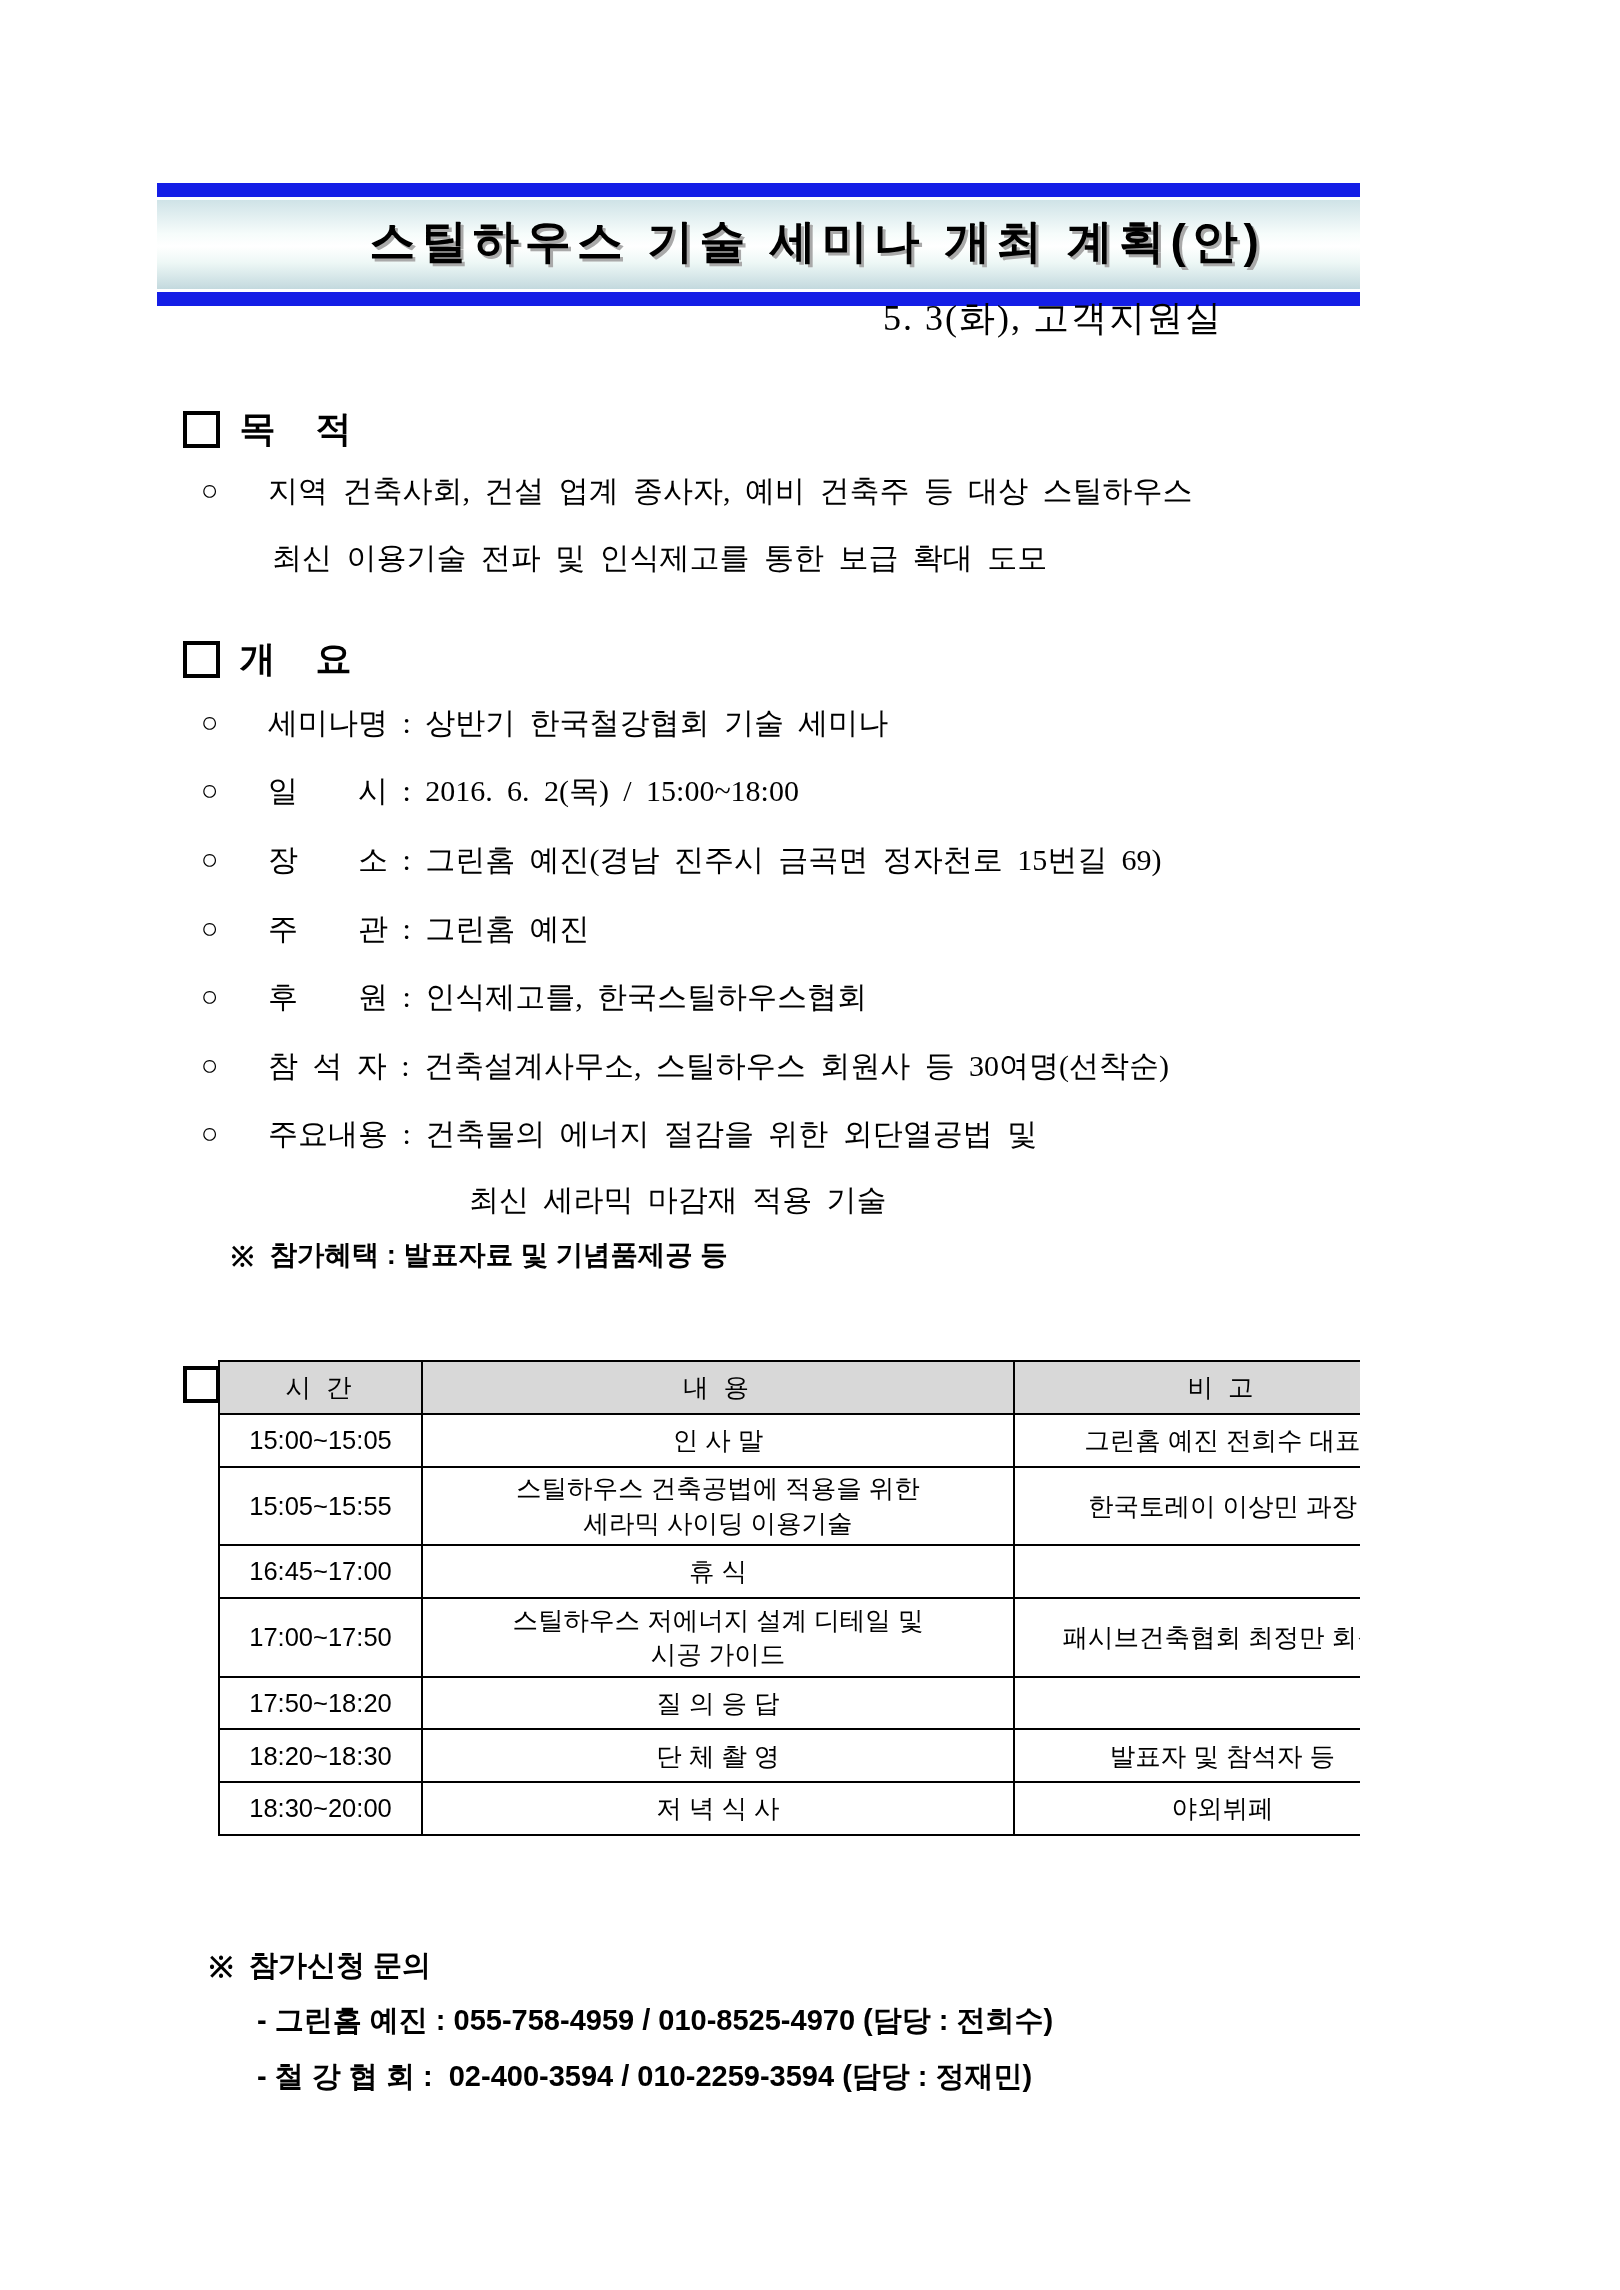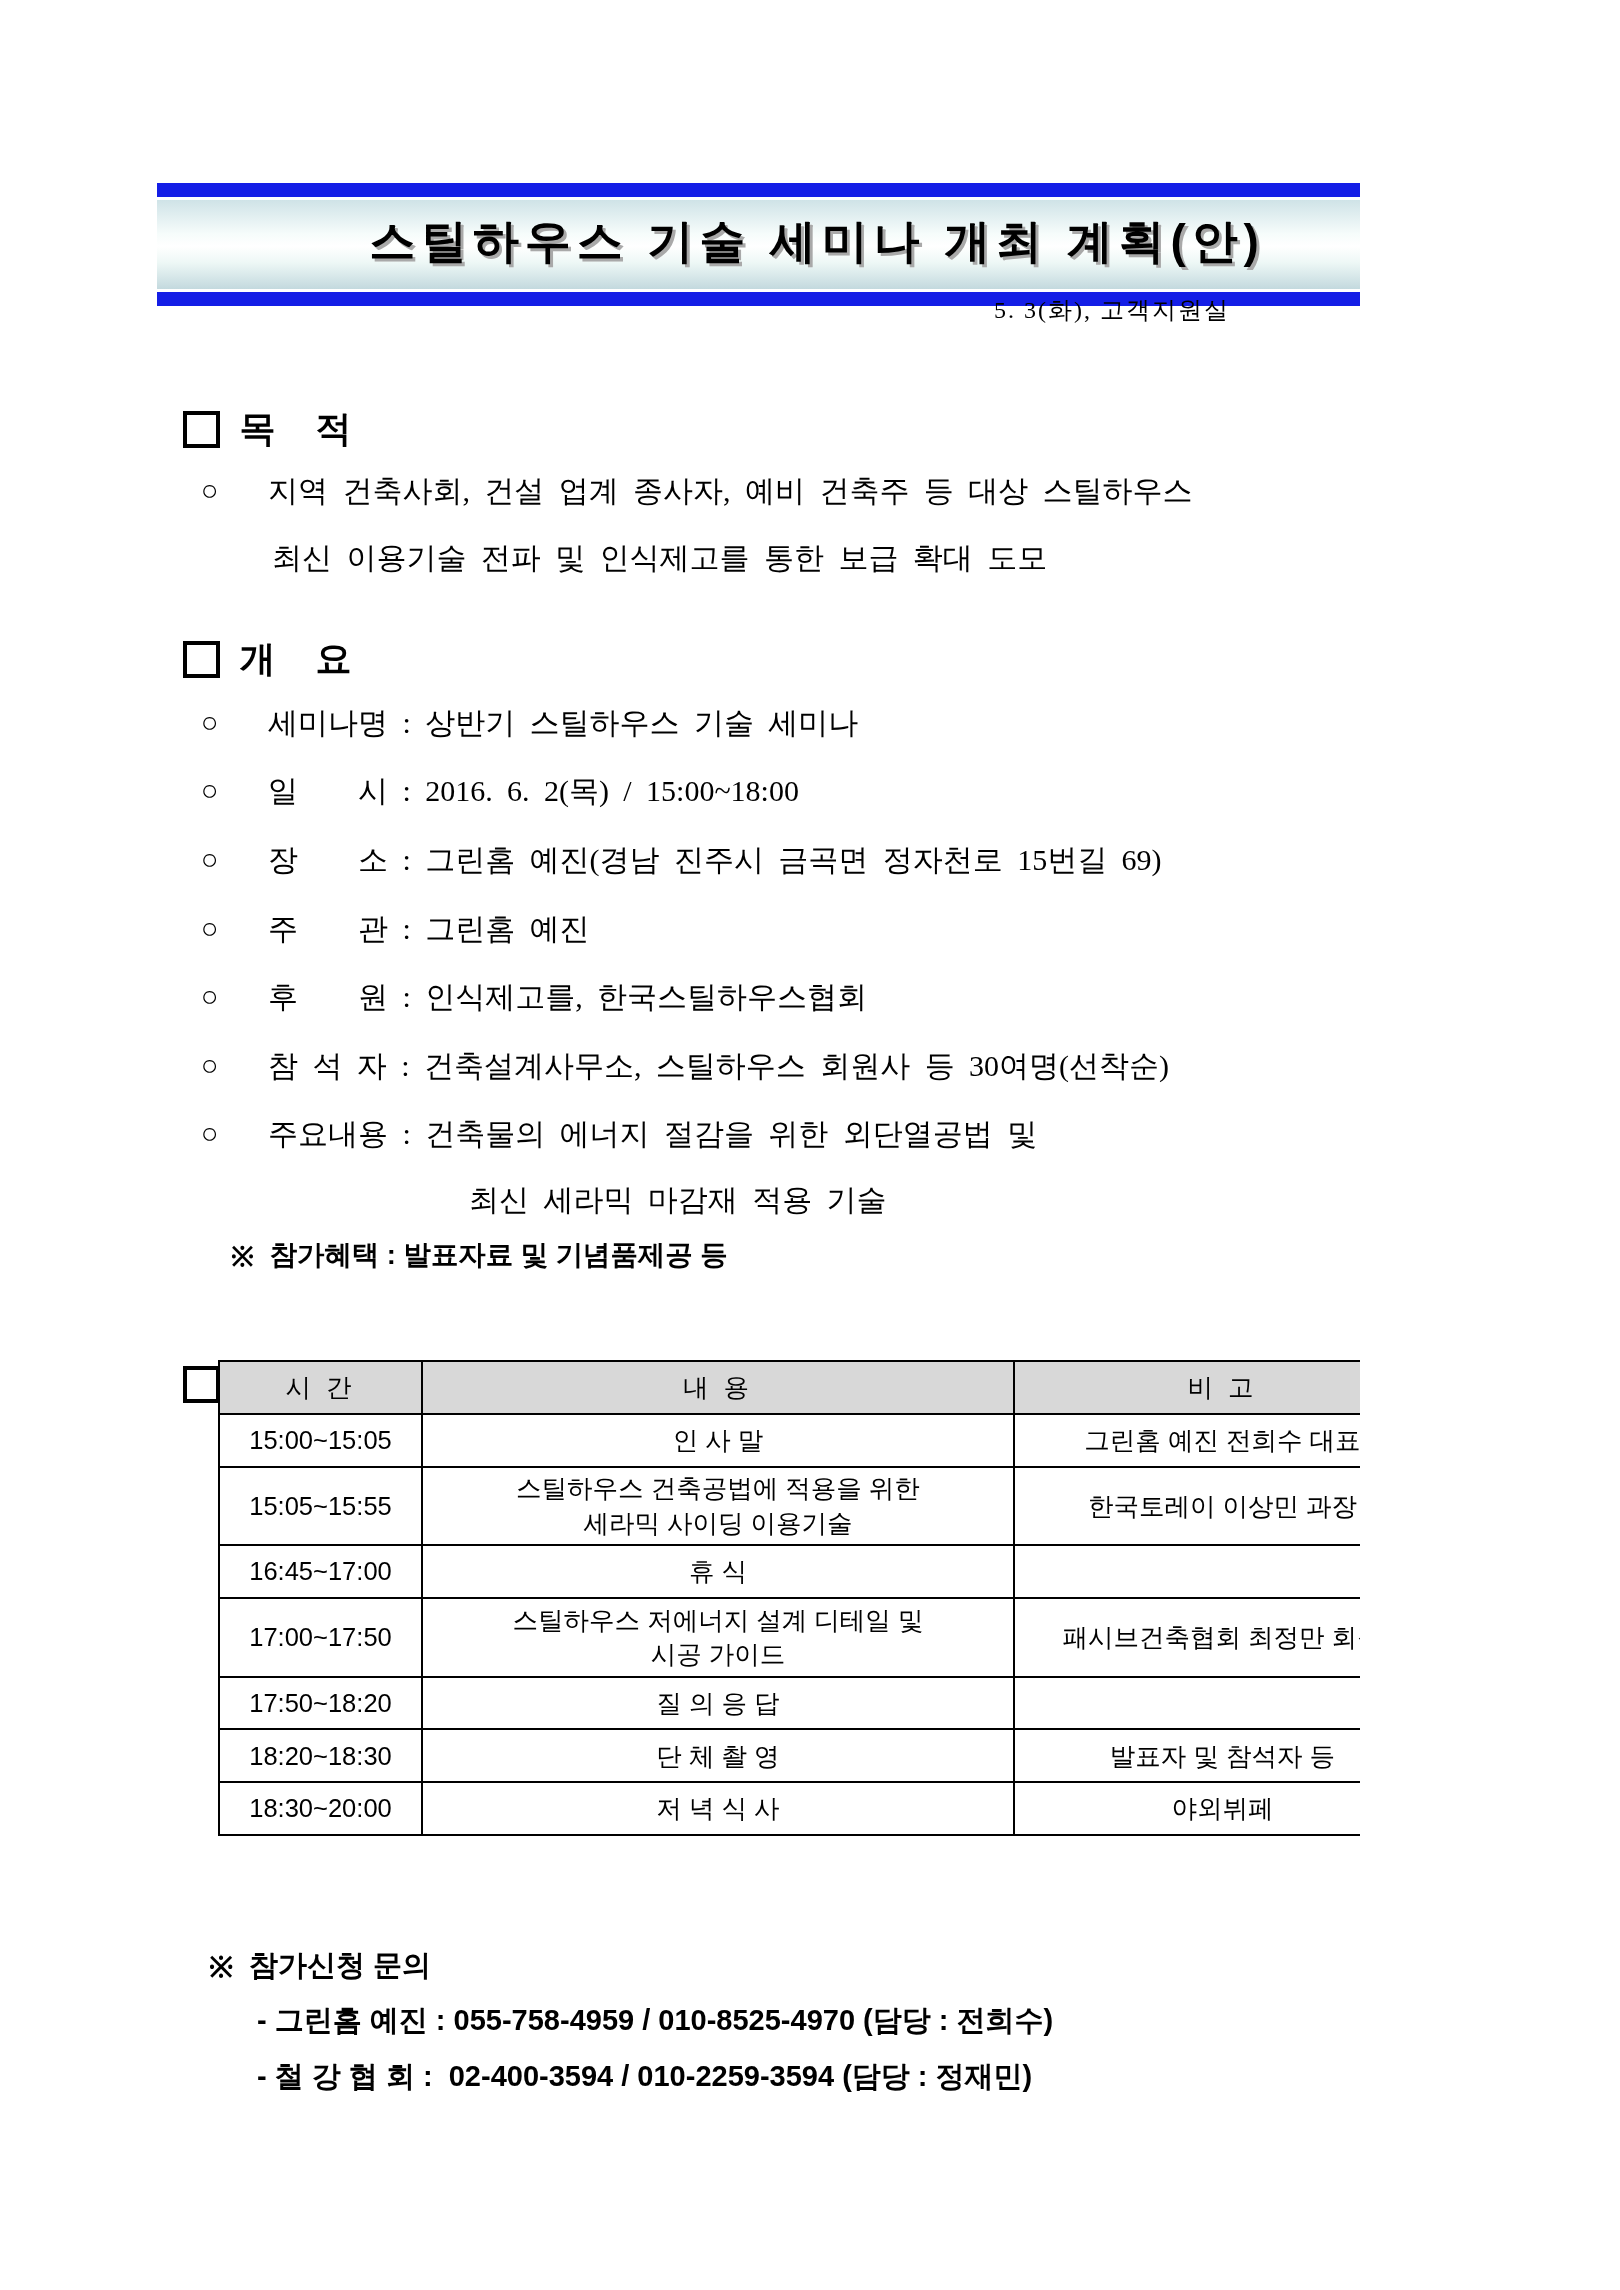--- a/index.html
+++ b/index.html
@@ -25,22 +25,22 @@
     font-family:"Liberation Sans", sans-serif;
     font-weight:bold;
     font-size:46px;
     letter-spacing:5.9px;
     white-space:pre-wrap;
     text-shadow:2.9px 2.9px 0 #a9a9a9;
   }
 
   
   .date-line {
-    position:absolute; right:130px; top:294px;
-    font-size:24px; letter-spacing:2px; white-space:pre-wrap;
+    position:absolute; right:137px; top:294px;
+    font-size:36px; letter-spacing:2px; white-space:pre-wrap;
   }
 
   
   .section-heading {
     position:absolute; left:183px;
     display:flex; align-items:center; gap:19.6px;
     font-family:"Liberation Sans", sans-serif;
     font-weight:bold; font-size:36px; white-space:pre-wrap;
   }
   .square-bullet {
@@ -123,21 +123,21 @@
   </div>
   <div class="plain-line" style="left:272px; top:539px;">최신 이용기술 전파 및 인식제고를 통한 보급 확대 도모</div>
 
   <div class="section-heading" style="top:635px;">
     <span class="square-bullet"></span>
     <span>개    요</span>
   </div>
 
   <div class="item" style="top:704px;">
     <span class="marker">○</span>
-    <span>세미나명 : 상반기 스틸하우스 기술 세미나</span>
+    <span>세미나명 : 상반기 한국철강협회 기술 세미나</span>
   </div>
   <div class="item" style="top:772px;">
     <span class="marker">○</span>
     <span>일　　시 : 2016. 6. 2(목) / 15:00~18:00</span>
   </div>
   <div class="item" style="top:841px;">
     <span class="marker">○</span>
     <span>장　　소 : 그린홈 예진(경남 진주시 금곡면 정자천로 15번길 69)</span>
   </div>
   <div class="item" style="top:910px;">

